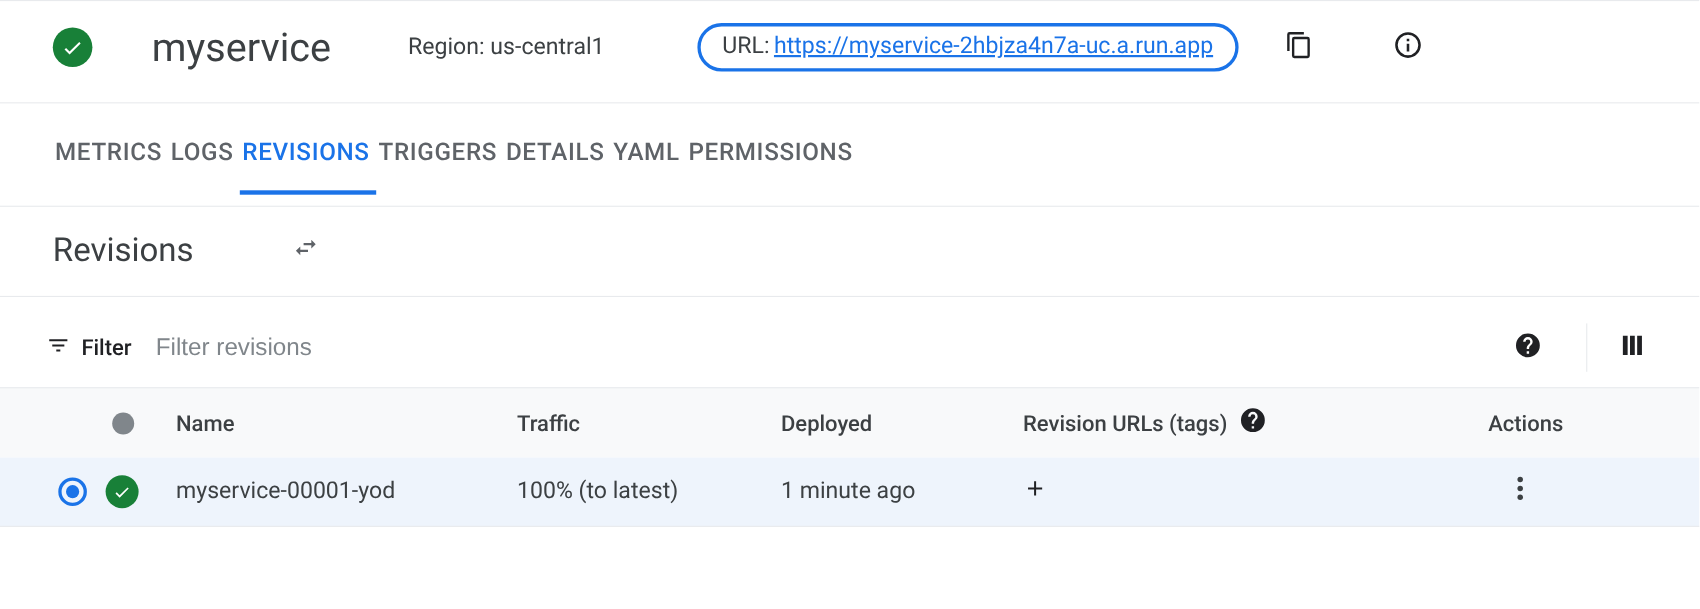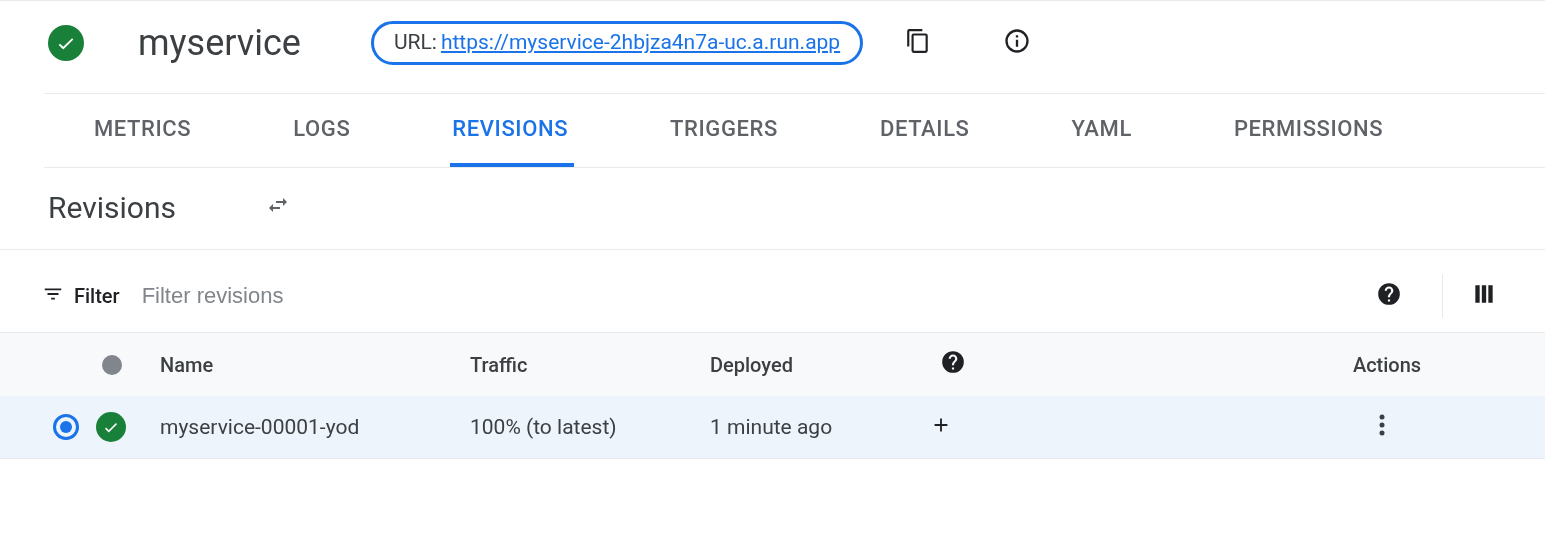--- a/index.html
+++ b/index.html
@@ -48,23 +48,21 @@
     .url-pill .url-link { color: #1a73e8; text-decoration: underline; margin-left: 4px; }
     .copy-btn { margin-left: 22px; display:flex; align-items:center; cursor:pointer; }
     .copy-btn svg { width: 26px; height: 30px; }
     .info-btn { margin-left: 52px; display:flex; align-items:center; cursor:pointer; }
     .info-btn svg { width: 28px; height: 28px; }
 
     .tabs {
       display: flex;
       border-top: 1px solid #e8eaed;
       border-bottom: 1px solid #e8eaed;
-      padding: 0 48px;
-      gap: 94px;
-      margin-left: 44px;
+      padding: 10px 48px;
     }
     .tab {
       font-size: 22px;
       font-weight: 500;
       letter-spacing: 0.6px;
       color: #5f6368;
       padding: 22px 6px 22px 2px;
       cursor: pointer;
       border-bottom: 4px solid transparent;
     }
@@ -164,20 +162,21 @@
 </head>
 <body>
 
 <div class="header">
   <div class="status-check">
     <svg viewBox="0 0 24 24">
         <path d="M9 16.2l-3.5-3.5L4 14.2l5 5 11-11-1.4-1.4z"></path>
       </svg>
   </div>
   <div class="service-name">myservice</div>
+  <div class="region-label">Region: us-central1</div>
   <div class="url-pill">
     <span class="url-prefix">URL:</span>
     <a href="#" class="url-link">https://myservice-2hbjza4n7a-uc.a.run.app</a>
   </div>
   <div class="copy-btn">
     <span>
       <svg viewBox="0 0 24 24">
           <path fill="#202124" d="M16 1H4a2 2 0 0 0-2 2v14h2V3h12V1zm3 4H8a2 2 0 0 0-2 2v14a2 2 0 0 0 2 2h11a2 2 0 0 0 2-2V7a2 2 0 0 0-2-2zm0 16H8V7h11v14z"></path>
         </svg>
     </span>
@@ -243,20 +242,21 @@
 
 <div class="thead">
   <div class="col-radio"></div>
   <div class="col-status">
     <div class="head-dot"></div>
   </div>
   <div class="col-name">Name</div>
   <div class="col-traffic">Traffic</div>
   <div class="col-deployed">Deployed</div>
   <div class="col-tags">
+    <span>Revision URLs (tags)</span>
     <div class="help-circ">
       <span>
         <svg viewBox="0 0 24 24">
             <path fill="#202124" d="M12 2a10 10 0 1 0 0 20 10 10 0 0 0 0-20zm1 17h-2v-2h2v2zm2.07-7.75l-.9.92C13.45 12.9 13 13.5 13 15h-2v-.5c0-1.1.45-2.1 1.17-2.83l1.24-1.26c.37-.36.59-.86.59-1.41a2 2 0 0 0-4 0H8a4 4 0 0 1 8 0c0 .88-.36 1.68-.93 2.25z"></path>
           </svg>
       </span>
     </div>
   </div>
   <div class="col-actions">Actions</div>
 </div>

